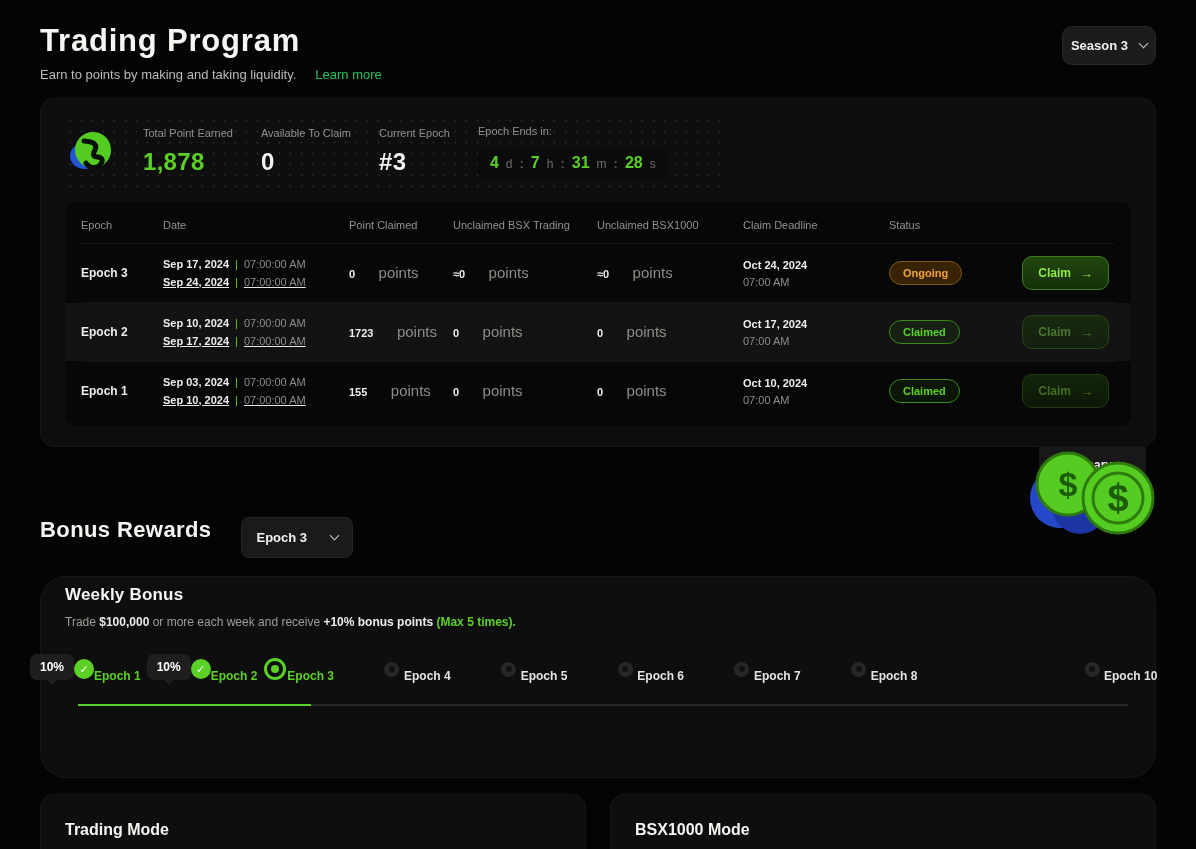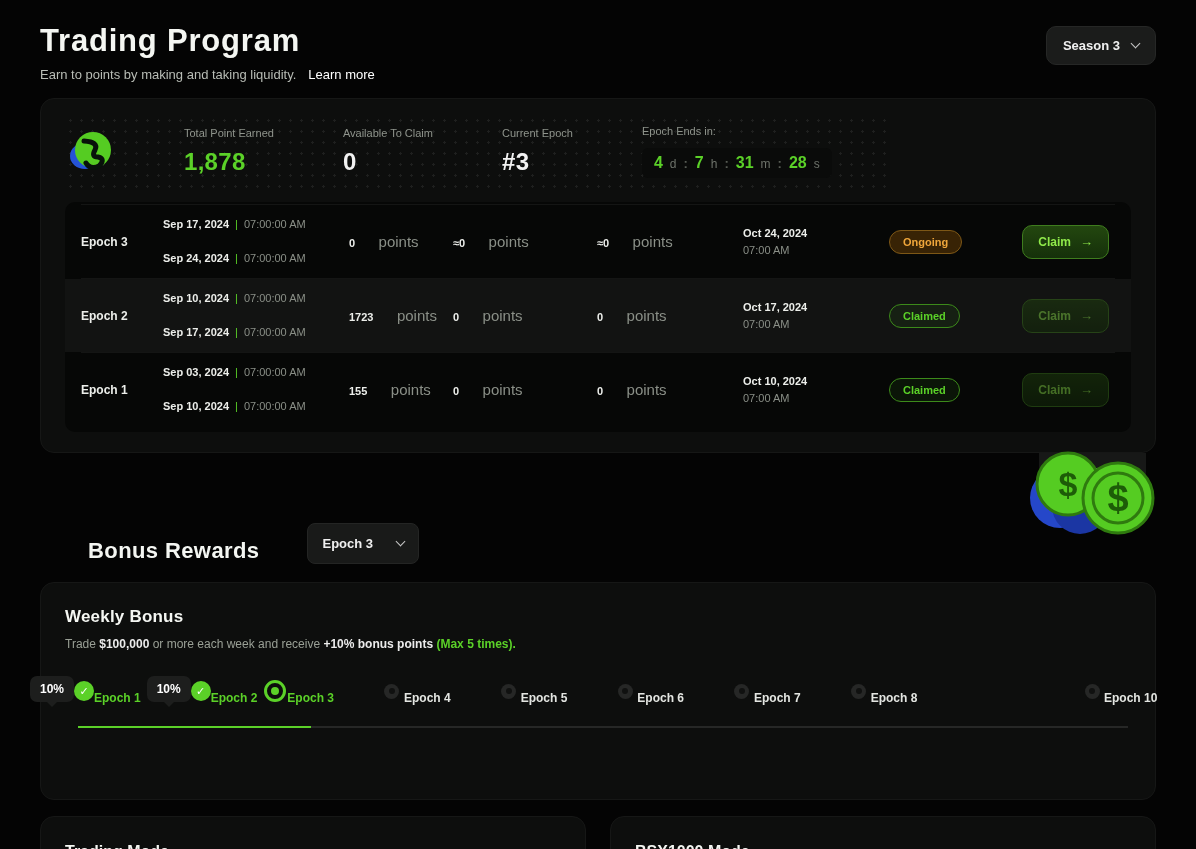--- a/index.html
+++ b/index.html
@@ -10,38 +10,38 @@
     font-family: "Liberation Sans","DejaVu Sans",sans-serif;
     color: #e8e8e8;
     position: relative;
   }
   .page { padding: 22px 40px 0; position: relative; }
 
   
   .topbar { display: flex; justify-content: space-between; align-items: flex-start; }
   h1.title { font-size: 31px; font-weight: 700; letter-spacing: 0.8px; color: #f4f6f2; line-height: 38px; }
   .subtitle { margin-top: 6px; font-size: 13px; color: #b9bdb6; line-height: 18px; }
-  .subtitle .learn { color: #ffffff; margin-left: 12px; text-decoration: none; cursor: pointer; }
+  .subtitle .learn { color: #22c55e; margin-left: 19px; text-decoration: none; cursor: pointer; }
   .season-btn {
     background: #1b1c1b; border: 1px solid #262726; border-radius: 10px;
-    padding: 11px 16px; color: #f0f0f0; font-size: 13px; font-weight: 700;
+    padding: 11px 8px; color: #f0f0f0; font-size: 13px; font-weight: 700;
     display: inline-flex; align-items: center; gap: 12px; cursor: pointer;
     font-family: inherit; margin-top: 4px;
   }
   .chev { width: 7px; height: 7px; border-right: 1.6px solid #c7c7c7; border-bottom: 1.6px solid #c7c7c7; display: inline-block; }
   .chev.down { transform: rotate(45deg); margin-top: -4px; }
   .chev.up { transform: rotate(-135deg); margin-top: 4px; }
 
   
   .main-card {
     margin-top: 14px; background: #0d0e0d; border: 1px solid #161716;
     border-radius: 14px; padding: 16px 24px 20px;
   }
   .stats-strip {
-    display: inline-flex; align-items: center; gap: 69px;
+    display: inline-flex; align-items: center; gap: 28px;
     background-image: radial-gradient(#1f201f 1px, transparent 1.4px);
     background-size: 11px 11px;
     padding: 10px 58px 12px 2px;
   }
   .logo-wrap { width: 48px; height: 48px; flex: 0 0 auto; }
   .stat .lbl, .cd .lbl { font-size: 11px; color: #8f948c; margin-bottom: 9px; white-space: nowrap; }
   .stat .val { font-size: 24px; font-weight: 700; color: #f2f2f2; letter-spacing: 0.3px; }
   .stat.green .val { color: #5bd128; }
   .cd .box {
     display: inline-flex; align-items: baseline; gap: 7px;
@@ -53,21 +53,21 @@
 
   
   .table { background: #060706; border-radius: 10px; padding: 2px 16px 6px; margin-top: 12px; }
   .tgrid { display: grid; grid-template-columns: 82px 186px 104px 144px 146px 146px 1fr 92px; align-items: center; }
   .thead { padding: 15px 0 12px; font-size: 11px; color: #8f948c; }
   .trow { padding: 12px 0; border-top: 1px solid #141514; position: relative; }
   .trow.hl::before { content: ""; position: absolute; left: -16px; right: -16px; top: 0; bottom: 0; background: #121312; z-index: 0; }
   .trow > div { position: relative; z-index: 1; }
   .c-epoch { font-size: 12px; font-weight: 700; color: #eceeea; }
   .dline { font-size: 11px; line-height: 15px; white-space: nowrap; }
-  .dline + .dline { margin-top: 19px; }
+  .dline + .dline { margin-top: 3px; text-decoration: underline; }
   .dline .d { font-weight: 700; color: #eceeea; }
   .dline .sep { color: #5bd128; margin: 0 6px; }
   .dline .t { color: #8a8f87; }
   .c-pts .v { font-size: 11px; font-weight: 700; color: #eceeea; }
   .c-pts .u { font-size: 15px; color: #8a8f87; margin-left: 19px; }
   .c-dl .l1 { font-size: 11px; font-weight: 700; color: #eceeea; }
   .c-dl .l2 { font-size: 11px; color: #8a8f87; margin-top: 5px; }
   .badge {
     display: inline-block; padding: 5px 13px; border-radius: 999px;
     font-size: 11px; font-weight: 700;
@@ -87,34 +87,34 @@
   
   .toggle-row { display: flex; justify-content: flex-end; padding-right: 10px; }
   .summary-btn {
     background: #171817; border: none; border-radius: 0 0 10px 10px;
     padding: 11px 18px; color: #f2f2f2; font-size: 12px; font-weight: 700;
     display: inline-flex; align-items: center; gap: 9px; cursor: pointer; font-family: inherit;
   }
   .summary-btn .chev { border-color: #cfcfcf; }
 
   
-  .bonus-head { margin-top: 34px; display: flex; align-items: flex-end; gap: 48px; margin-left: 48px; }
+  .bonus-head { margin-top: 34px; display: flex; align-items: flex-start; gap: 30px; }
   .bonus-head h2 { font-size: 22px; font-weight: 600; letter-spacing: 0.4px; color: #f4f6f2; }
   .epoch-btn {
     background: #191a19; border: 1px solid #242524; border-radius: 8px;
     padding: 12px 14px; width: 112px; color: #f0f0f0; font-size: 13px; font-weight: 700;
     display: inline-flex; align-items: center; justify-content: space-between; cursor: pointer; font-family: inherit;
   }
 
   .coins { position: absolute; right: 36px; top: 440px; z-index: 6; pointer-events: none; }
 
   
   .weekly-card {
     margin-top: 18px; background: #0d0e0d; border: 1px solid #161716;
-    border-radius: 14px; padding: 24px 24px 16px; position: relative;
+    border-radius: 26px; padding: 8px 24px 16px; position: relative;
   }
   .weekly-card h3 { font-size: 17px; font-weight: 700; color: #f4f6f2; letter-spacing: 0.2px; }
   .wdesc { margin-top: 10px; font-size: 12px; color: #9aa096; }
   .wdesc .strong { color: #ececec; font-weight: 700; }
   .wdesc .max { color: #5bd128; font-weight: 700; }
 
   .stepper { position: relative; height: 116px; margin-top: 16px; }
   .steps-inner { position: absolute; left: 13px; right: 3px; top: 0; bottom: 0; }
   .track { position: absolute; left: 0; right: 0; top: 59px; height: 2px; background: #262726; }
   .track-progress { position: absolute; left: 0; top: 59px; height: 2px; width: 22.222%; background: #5bd128; }
@@ -196,20 +196,30 @@
           <span class="num">31</span>
             <span class="unit">m</span>
           <span class="colon">:</span>
           <span class="num">28</span>
             <span class="unit">s</span>
         </div>
       </div>
     </div>
 
     <div class="table">
+      <div class="tgrid thead">
+        <div>Epoch</div>
+        <div>Date</div>
+        <div>Point Claimed</div>
+        <div>Unclaimed BSX Trading</div>
+        <div>Unclaimed BSX1000</div>
+        <div>Claim Deadline</div>
+        <div>Status</div>
+        <div></div>
+      </div>
 
       <div class="tgrid trow">
         <div class="c-epoch">Epoch 3</div>
         <div class="c-date">
           <div class="dline"><span class="d">Sep 17, 2024</span><span class="sep">|</span><span class="t">07:00:00 AM</span></div>
           <div class="dline"><span class="d">Sep 24, 2024</span><span class="sep">|</span><span class="t">07:00:00 AM</span></div>
         </div>
         <div class="c-pts"><span class="v">0</span> <span class="u">points</span></div>
         <div class="c-pts"><span class="v">≈0</span> <span class="u">points</span></div>
         <div class="c-pts"><span class="v">≈0</span> <span class="u">points</span></div>

